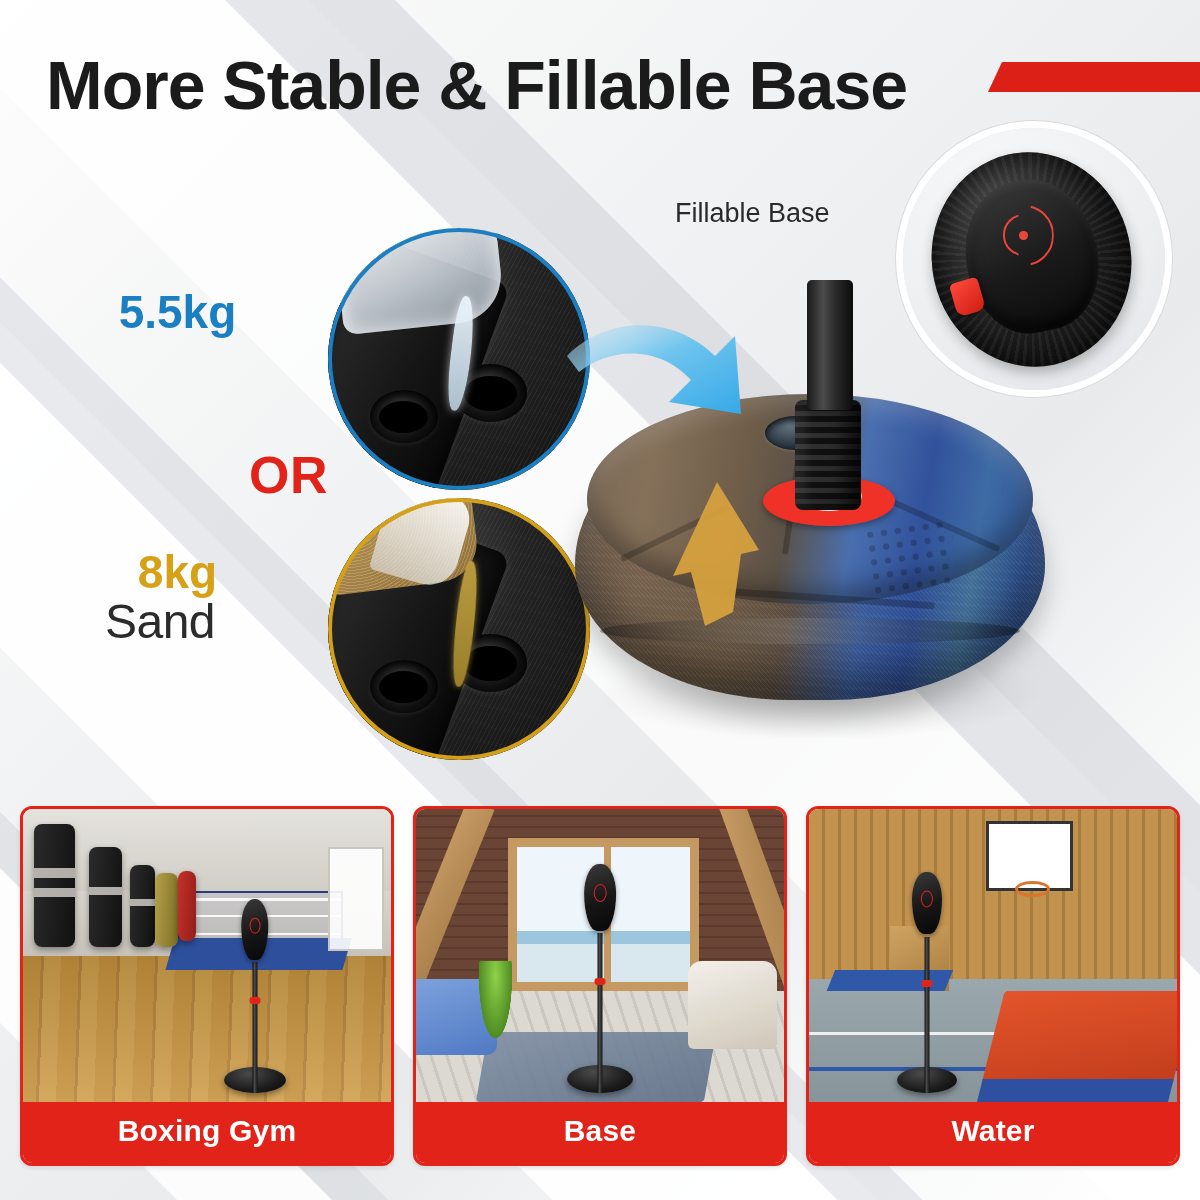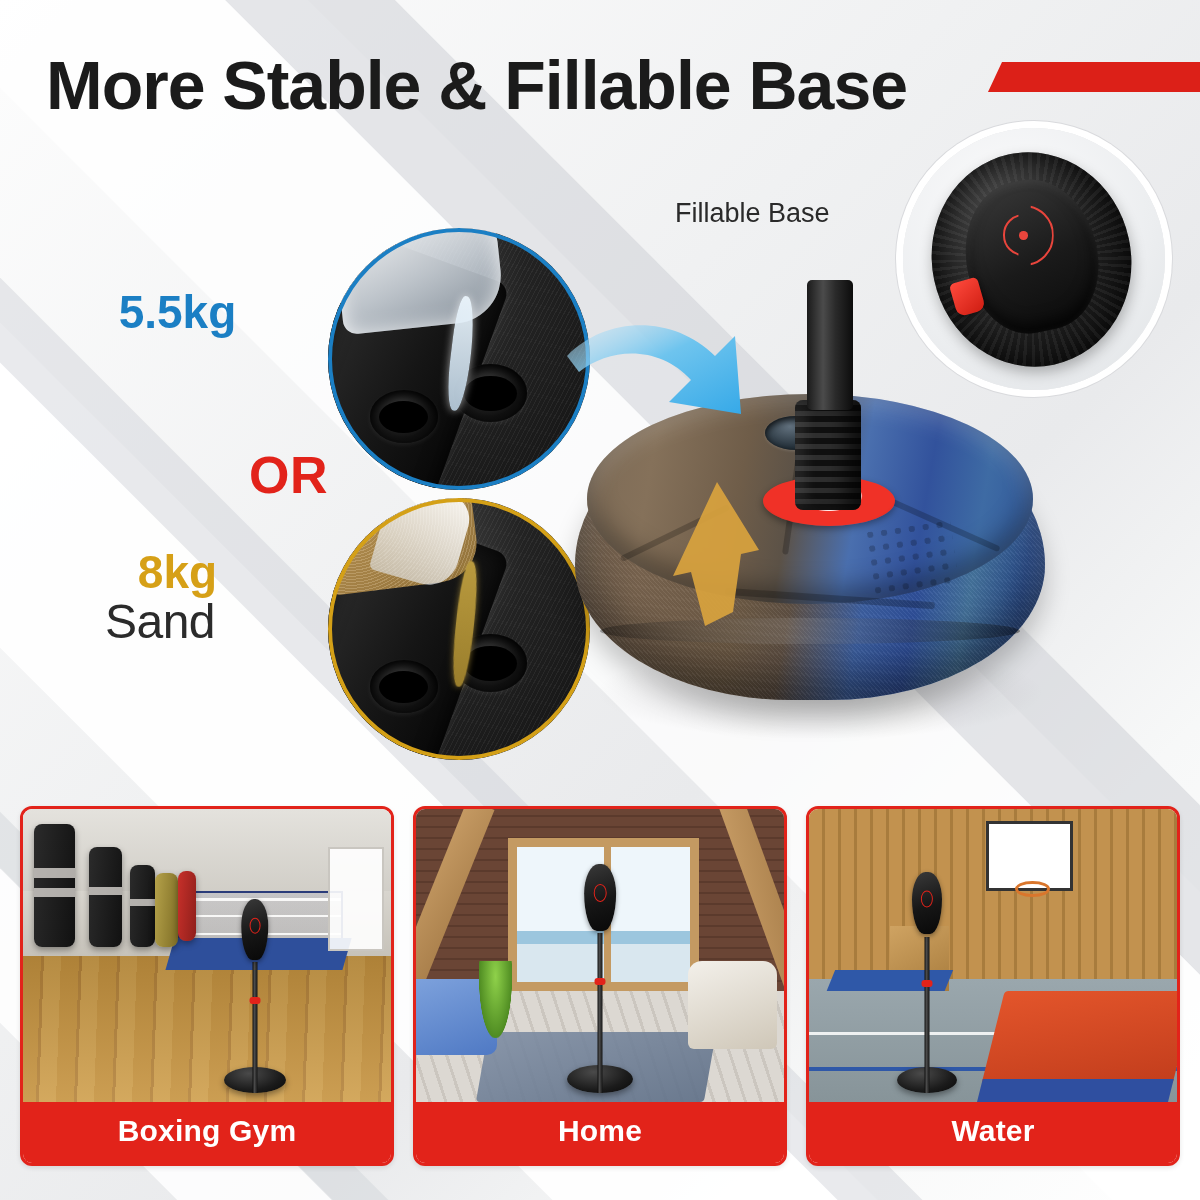--- a/index.html
+++ b/index.html
@@ -405,21 +405,21 @@
         <div class="home-plant"></div>
         <div class="mini" style="left:38%;width:24%;height:88%;">
           <div class="m-base" style="width:66px;height:28px;"></div>
           <div class="m-pole" style="height:62%;"></div>
           <div class="m-red" style="bottom:42%;"></div>
           <div class="m-pad" style="bottom:63%;width:36%;height:26%;">
               <div class="tgt"></div>
             </div>
         </div>
       </div>
-      <div class="cap">Home</div>
+      <div class="cap">Base</div>
     </div>
 
     <div class="card">
       <div class="scene">
         <div class="sch-wall"></div>
         <div class="sch-floor"></div>
         <div class="sch-line" style="left:0;top:76%;width:100%;"></div>
         <div class="sch-line blue" style="left:0;top:88%;width:100%;height:4px;"></div>
         <div class="sch-board">
             <div class="hoop"></div>

